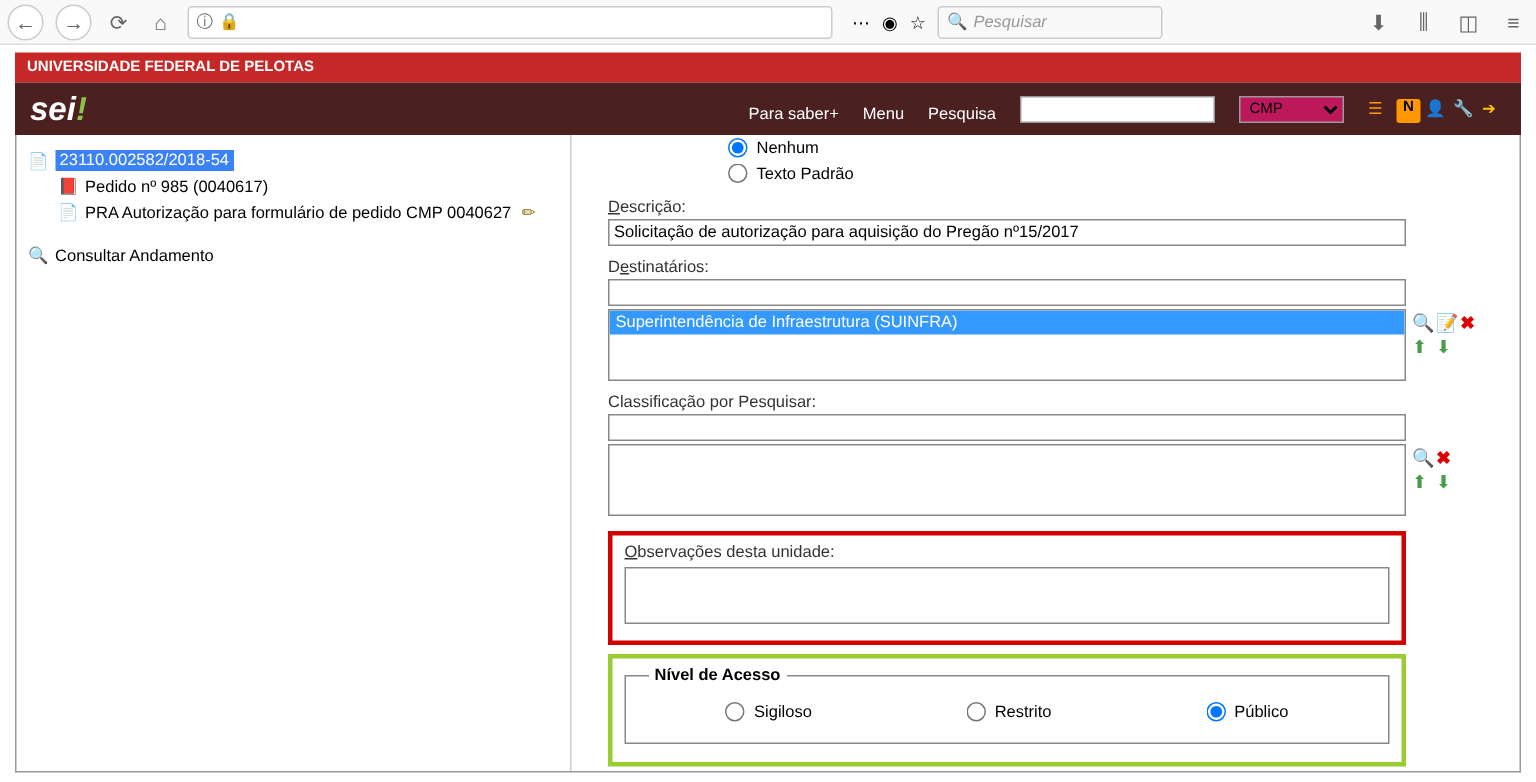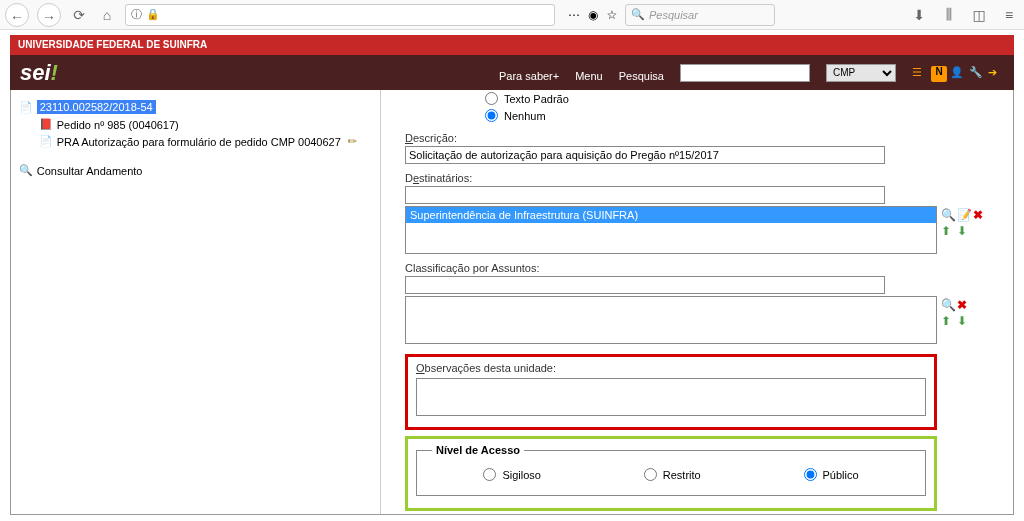--- a/index.html
+++ b/index.html
@@ -15,42 +15,42 @@
     .right-icons { margin-left: auto; display: flex; gap: 10px; align-items: center; }
     
     .page-container { padding: 5px 10px; height: 491px; }
     .red-bar { background: #c62828; height: 20px; color: #fff; font-size: 10px; font-weight: bold; padding: 4px 8px; }
     .sei-header { background: #4a2020; height: 35px; display: flex; align-items: center; padding: 0 10px; }
     .sei-logo { color: #fff; font-size: 22px; font-weight: bold; font-style: italic; }
     .sei-logo .dot { color: #8bc34a; }
     .sei-nav { margin-left: auto; display: flex; align-items: flex-end; gap: 16px; color: #fff; font-size: 11px; }
     .sei-nav a { color: #fff; text-decoration: none; }
     .pesquisa-input { width: 130px; height: 18px; border: 1px solid #999; background: #fff; }
-    .cmp-select { width: 70px; height: 18px; border: 1px solid #999; background: #e5e5e5; font-size: 10px; padding: 0 2px; }
+    .cmp-select { width: 70px; height: 18px; border: 1px solid #999; background: #be185d; font-size: 10px; padding: 0 2px; }
     .header-icons { display: flex; gap: 3px; align-items: center; }
     .hdr-icon { width: 16px; height: 16px; }
     
     .main-content { display: flex; height: 425px; border: 1px solid #999; border-top: none; }
     .sidebar { width: 370px; padding: 8px; border-right: 1px solid #ccc; }
     .tree-item { display: flex; align-items: center; gap: 4px; padding: 2px 0; font-size: 11px; }
     .tree-item.indent { margin-left: 20px; }
     .process-link { background: #3b82f6; color: #fff; padding: 1px 3px; text-decoration: none; }
     .doc-link { color: #000; text-decoration: none; }
     .edit-icon { color: #8a6d00; margin-left: 3px; cursor: pointer; }
     .consultar { margin-top: 14px; display: flex; align-items: center; gap: 4px; font-size: 11px; }
     
     .content-area { flex: 1; padding: 0 4px; position: relative; overflow-y: scroll; }
     .content-inner { padding: 0 8px 10px 20px; }
     
     .radio-group { margin-left: 80px; }
     .radio-row { display: flex; align-items: center; gap: 6px; padding: 2px 0; font-size: 11px; }
     
     .field-label { font-size: 11px; color: #333; margin-top: 8px; text-decoration: underline; text-decoration-color: transparent; }
     .field-label .u { text-decoration: underline; }
-    .text-input { width: 480px; height: 18px; border: 1px solid #888; font-size: 11px; padding: 1px 3px; margin-top: 2px; }
+    .text-input { width: 532px; height: 18px; border: 1px solid #888; font-size: 11px; padding: 1px 3px; margin-top: 2px; }
     
     .dest-container { display: flex; gap: 4px; margin-top: 2px; }
     .listbox { width: 532px; height: 48px; border: 1px solid #888; font-size: 11px; overflow-y: scroll; }
     .listbox-item { background: #3399ff; color: #fff; padding: 2px 4px; }
     .side-icons { display: flex; flex-direction: column; gap: 2px; padding-top: 2px; }
     .side-icon-row { display: flex; gap: 2px; }
     .sc-icon { width: 14px; height: 14px; font-size: 12px; cursor: pointer; }
     
     .obs-box { border: 3px solid #d30000; padding: 5px 8px 8px; margin-top: 10px; width: 532px; }
     .obs-textarea { width: 100%; height: 38px; border: 1px solid #888; margin-top: 4px; resize: none; }
@@ -83,21 +83,21 @@
   </div>
   <div class="right-icons">
     <span class="nav-icon">⬇</span>
     <span class="nav-icon">⫼</span>
     <span class="nav-icon">◫</span>
     <span class="nav-icon">≡</span>
   </div>
 </div>
 
 <div class="page-container">
-  <div class="red-bar">UNIVERSIDADE FEDERAL DE SUINFRA</div>
+  <div class="red-bar">UNIVERSIDADE FEDERAL DE PELOTAS</div>
   <div class="sei-header">
     <div class="sei-logo">sei<span class="dot">!</span></div>
     <div class="sei-nav">
       <a>Para saber+</a>
       <a>Menu</a>
       <span>Pesquisa</span>
       <input class="pesquisa-input" style="">
       <select class="cmp-select"><option>CMP</option></select>
       <div class="header-icons">
         <span class="hdr-icon" style="color:#ff9800">☰</span>
@@ -127,26 +127,26 @@
       <div class="consultar">
         <span>🔍</span>
         <span>Consultar Andamento</span>
       </div>
     </div>
 
     <div class="content-area">
       <div class="content-inner">
         <div class="radio-group">
           <div class="radio-row">
+              <input type="radio" name="ti" checked="" style="">
+              <span>Nenhum</span>
+            </div>
+          <div class="radio-row">
               <input type="radio" name="ti" style="">
               <span>Texto Padrão</span>
-            </div>
-          <div class="radio-row">
-              <input type="radio" name="ti" checked="" style="">
-              <span>Nenhum</span>
             </div>
         </div>
         
         <div class="field-label"><span class="u">D</span>escrição:</div>
         <input class="text-input" value="Solicitação de autorização para aquisição do Pregão nº15/2017" style="">
         
         <div class="field-label">D<span class="u">e</span>stinatários:</div>
         <input class="text-input" style="">
         <div class="dest-container">
           <div class="listbox">
@@ -158,21 +158,21 @@
               <span class="sc-icon" style="color:#a08000">📝</span>
               <span class="sc-icon" style="color:#d00;font-weight:bold">✖</span>
             </div>
             <div class="side-icon-row">
               <span class="sc-icon" style="color:#4a9b4a">⬆</span>
               <span class="sc-icon" style="color:#4a9b4a">⬇</span>
             </div>
           </div>
         </div>
         
-        <div class="field-label">Classificação por Assuntos:</div>
+        <div class="field-label">Classificação por Pesquisar:</div>
         <input class="text-input" style="">
         <div class="dest-container">
           <div class="listbox"></div>
           <div class="side-icons">
             <div class="side-icon-row">
               <span class="sc-icon" style="color:#555">🔍</span>
               <span class="sc-icon" style="color:#d00;font-weight:bold">✖</span>
             </div>
             <div class="side-icon-row">
               <span class="sc-icon" style="color:#4a9b4a">⬆</span>

